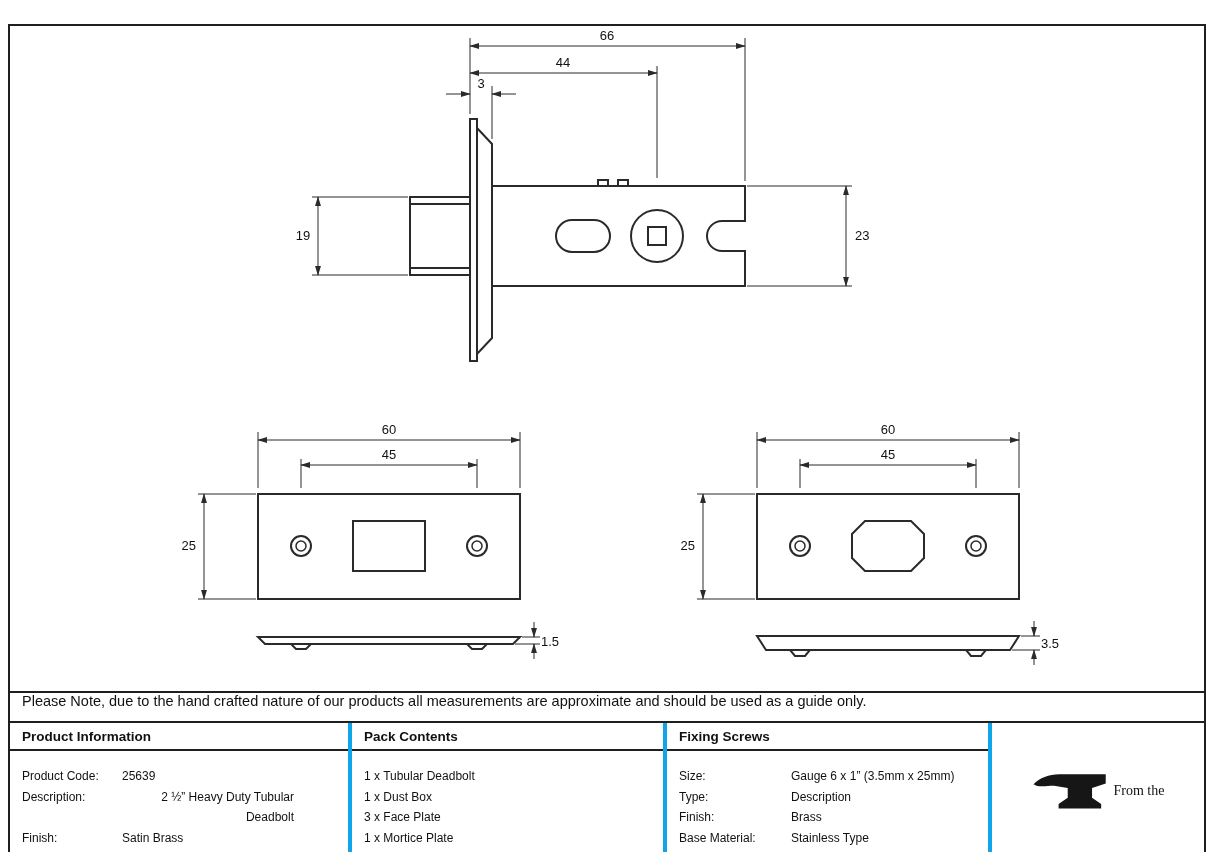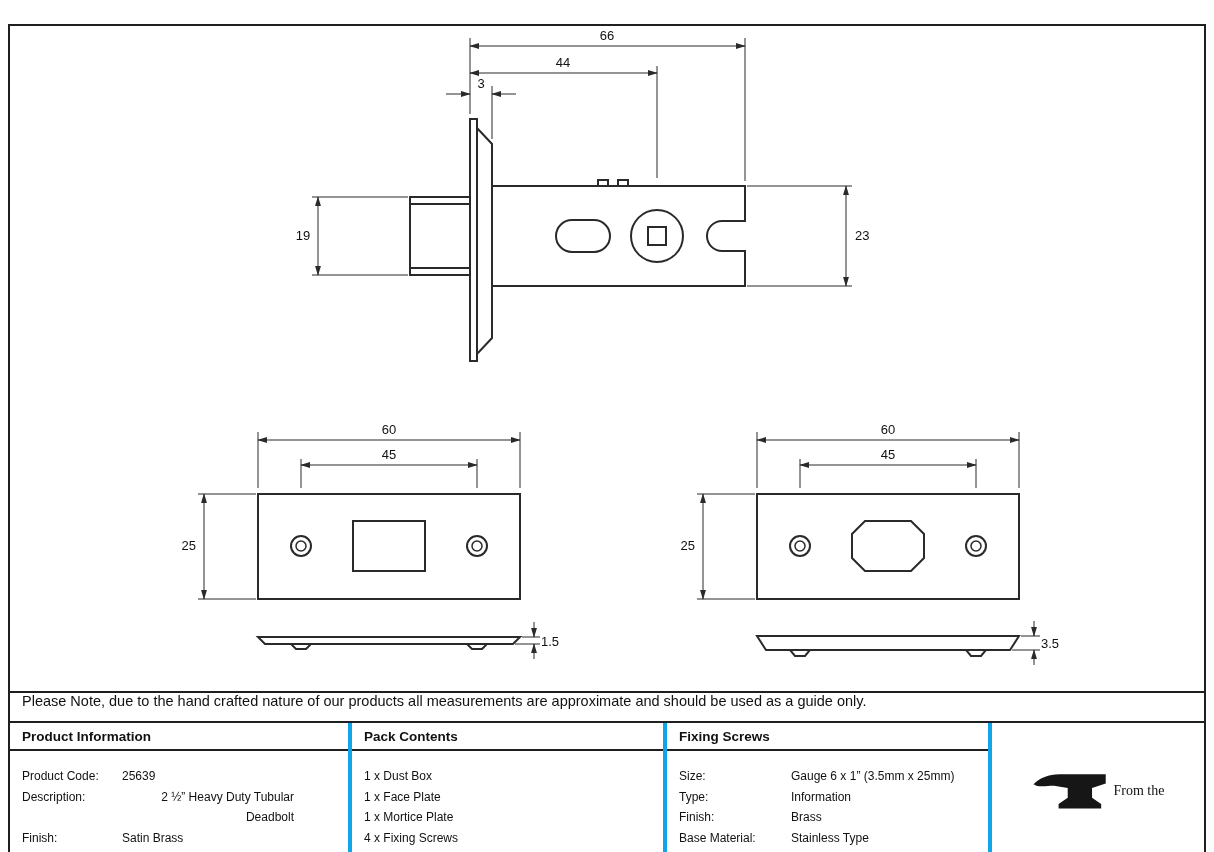--- a/index.html
+++ b/index.html
@@ -196,37 +196,38 @@
         <div class="kv-row">
           <span class="kv-label">Finish:</span>
           <span class="kv-value">Satin Brass</span>
         </div>
       </div>
     </div>
 
     <div class="col col-pack">
       <div class="col-header">Pack Contents</div>
       <div class="col-body">
+        <div>1 x Tubular Deadbolt</div>
         <div>1 x Dust Box</div>
-        <div>1 x Face Plate</div>
+        <div>3 x Face Plate</div>
         <div>1 x Mortice Plate</div>
         <div>4 x Fixing Screws</div>
       </div>
     </div>
 
     <div class="col col-screws">
       <div class="col-header">Fixing Screws</div>
       <div class="col-body">
         <div class="kv-row">
           <span class="kv-label">Size:</span>
           <span class="kv-value">Gauge 6 x 1” (3.5mm x 25mm)</span>
         </div>
         <div class="kv-row">
           <span class="kv-label">Type:</span>
-          <span class="kv-value">Information</span>
+          <span class="kv-value">Description</span>
         </div>
         <div class="kv-row">
           <span class="kv-label">Finish:</span>
           <span class="kv-value">Brass</span>
         </div>
         <div class="kv-row">
           <span class="kv-label">Base Material:</span>
           <span class="kv-value">Stainless Type</span>
         </div>
       </div>

